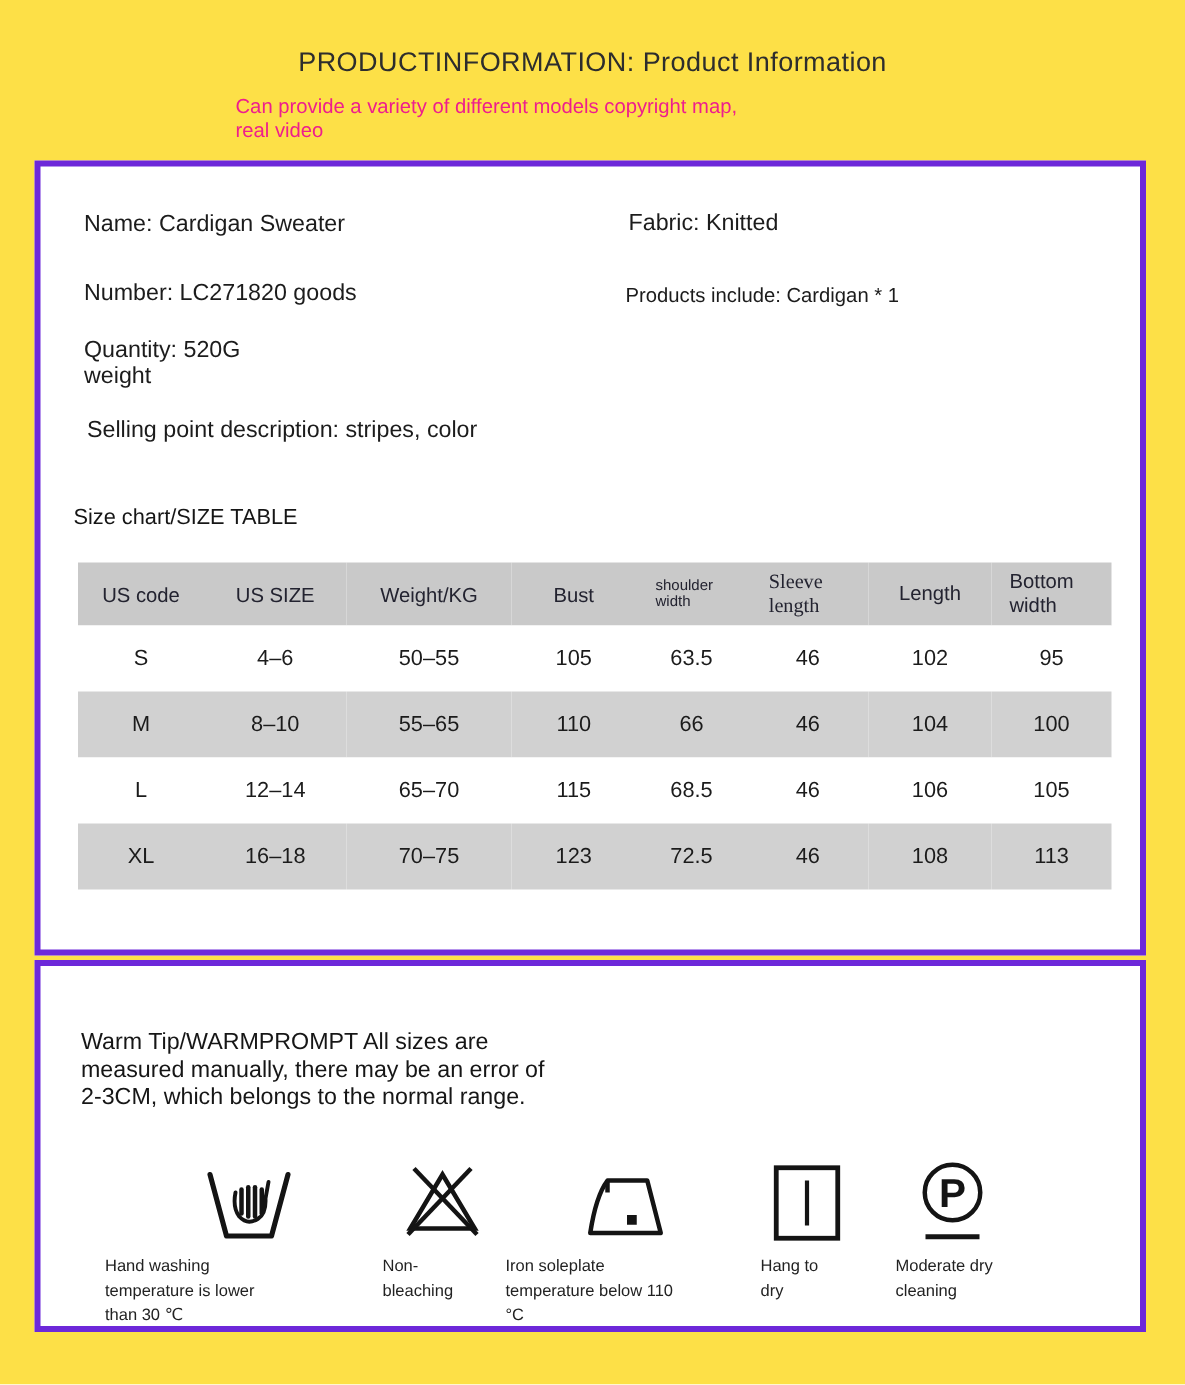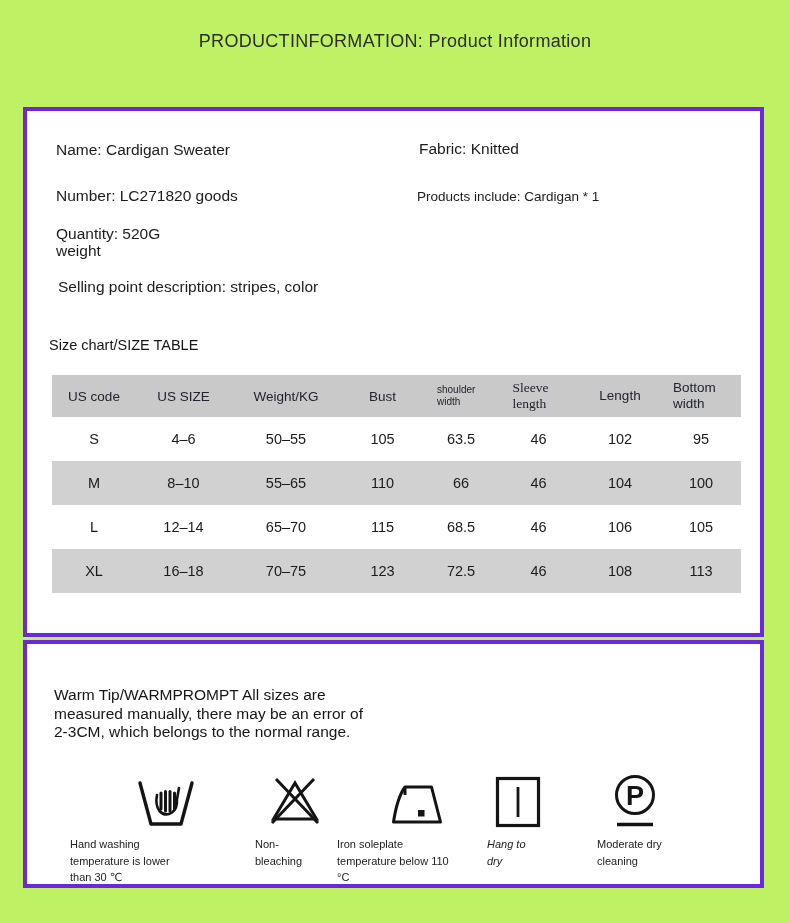--- a/index.html
+++ b/index.html
@@ -4,21 +4,21 @@
 <style>
   * { margin:0; padding:0; box-sizing:border-box; }
   html,body { background:#ffffff; }
   body {
     font-family:"Liberation Sans","DejaVu Sans",sans-serif;
     color:#1d1d1d;
   }
   .page {
     position:relative;
     width:790px; height:923px;
-    background:#bef264;
+    background:#fde047;
     overflow:hidden;
   }
   .pre { white-space:pre-line; }
 
   .title {
     position:absolute; top:31px; left:0; width:100%;
     text-align:center;
     font-size:18px; letter-spacing:.3px;
     color:#2d2d2d;
   }
@@ -82,31 +82,33 @@
     display:flex; align-items:flex-end; justify-content:center;
   }
   .care-item .care-label {
     margin-top:8px;
     font-size:11px; line-height:16.5px; color:#222222;
   }
   .ci-1 { left:43px;  width:152px; }
   .ci-1 .icon-wrap { padding-left:40px; }
   .ci-2 { left:228px; width:80px;  }
   .ci-3 { left:310px; width:162px; }
-  .ci-4 { left:460px; width:62px;font-style:italic;  }
+  .ci-4 { left:480px; width:62px;  }
   .ci-5 { left:570px; width:132px; }
   .ci-5 .icon-wrap { justify-content:flex-start; padding-left:14px; }
   .care-item svg { display:block; }
 </style>
 </head>
 <body>
 
 <div class="page">
 
   <div class="title">PRODUCTINFORMATION: Product Information</div>
+  <div class="subtitle pre">Can provide a variety of different models copyright map,
+real video</div>
 
   <div class="box info-box">
     <div class="field f-name">Name: Cardigan Sweater</div>
     <div class="field f-fabric">Fabric: Knitted</div>
     <div class="field f-number">Number: LC271820 goods</div>
     <div class="field f-includes">Products include: Cardigan * 1</div>
     <div class="field f-quantity pre">Quantity: 520G
 weight</div>
     <div class="field f-selling">Selling point description: stripes, color</div>
     <div class="field f-caption">Size chart/SIZE TABLE</div>

